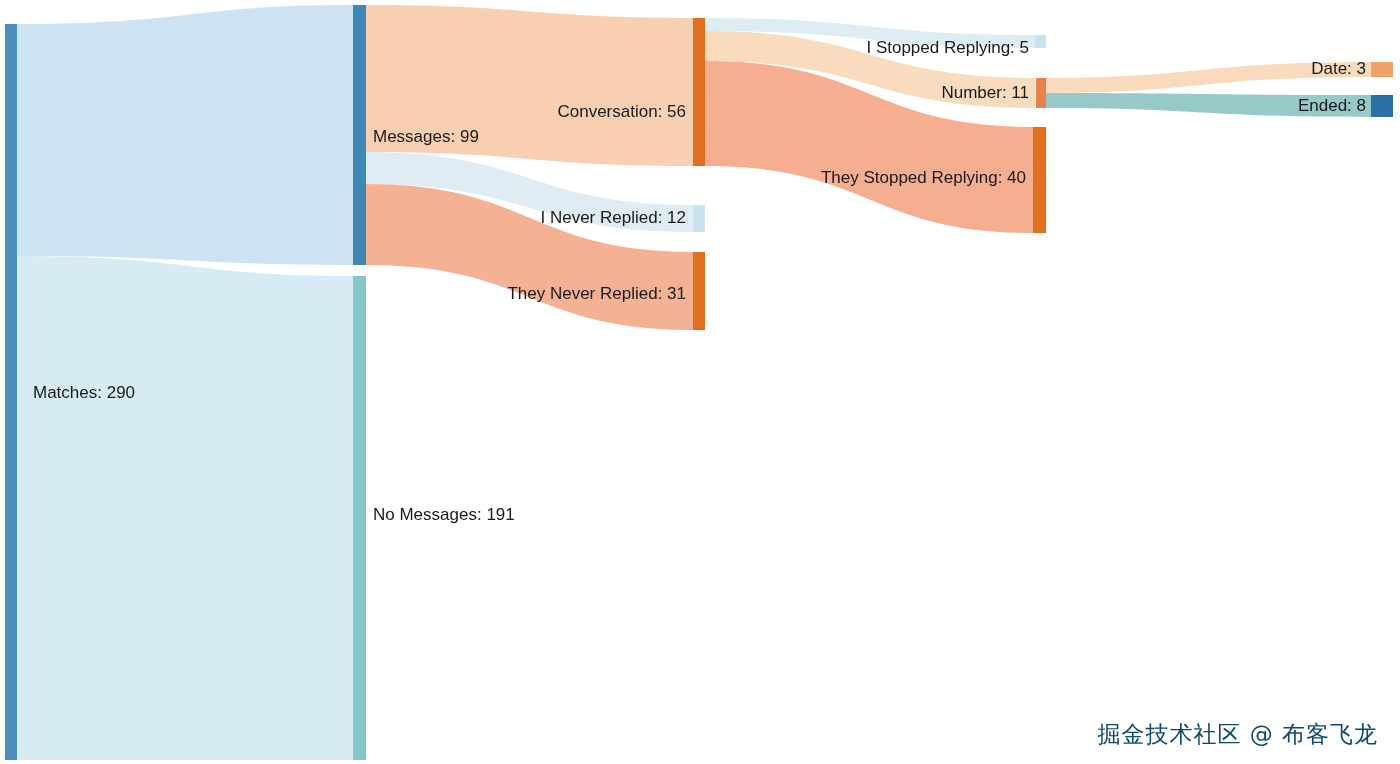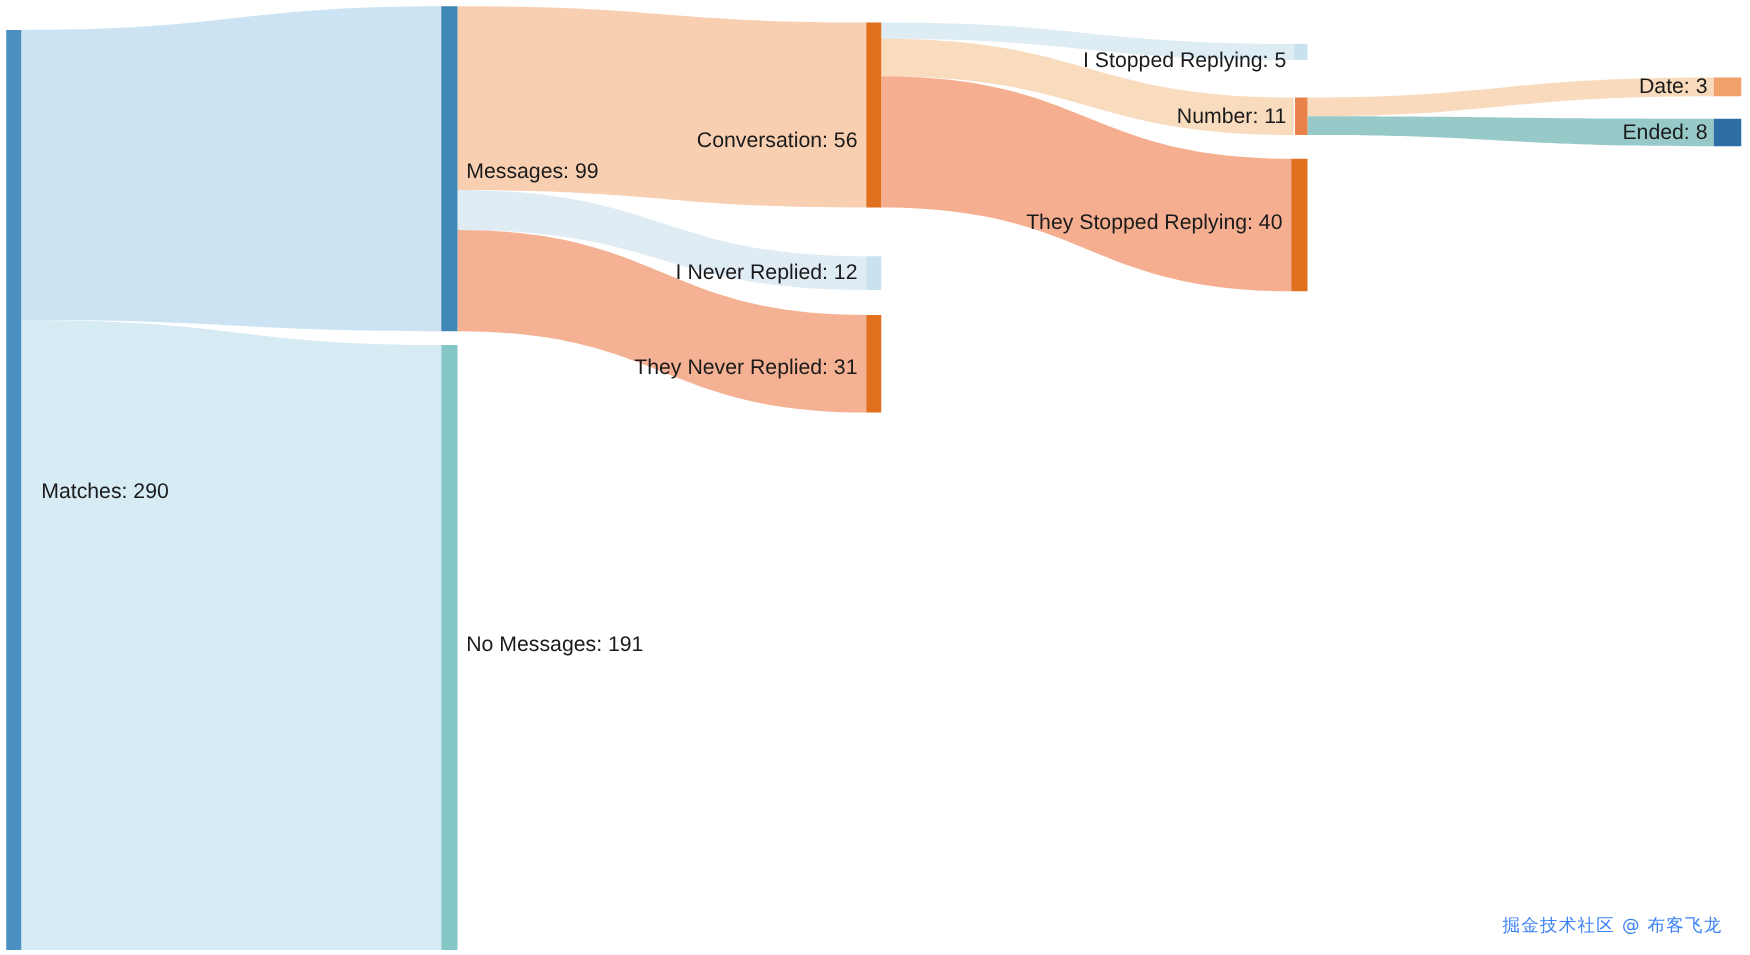--- a/index.html
+++ b/index.html
@@ -28,22 +28,22 @@
     fill: #1a1a1a;
     dominant-baseline: middle;
   }
   .node-label.anchor-start { text-anchor: start; }
   .node-label.anchor-end   { text-anchor: end; }
   #watermark {
     position: absolute;
     right: 22px;
     bottom: 14px;
     font-family: "DejaVu Sans", sans-serif;
-    font-size: 14px;
-    color: #3b82f6;
+    font-size: 23px;
+    color: #0c4a6e;
     letter-spacing: 1px;
     white-space: nowrap;
     user-select: none;
   }
 </style>
 </head>
 <body>
 
 <div id="stage">
 

